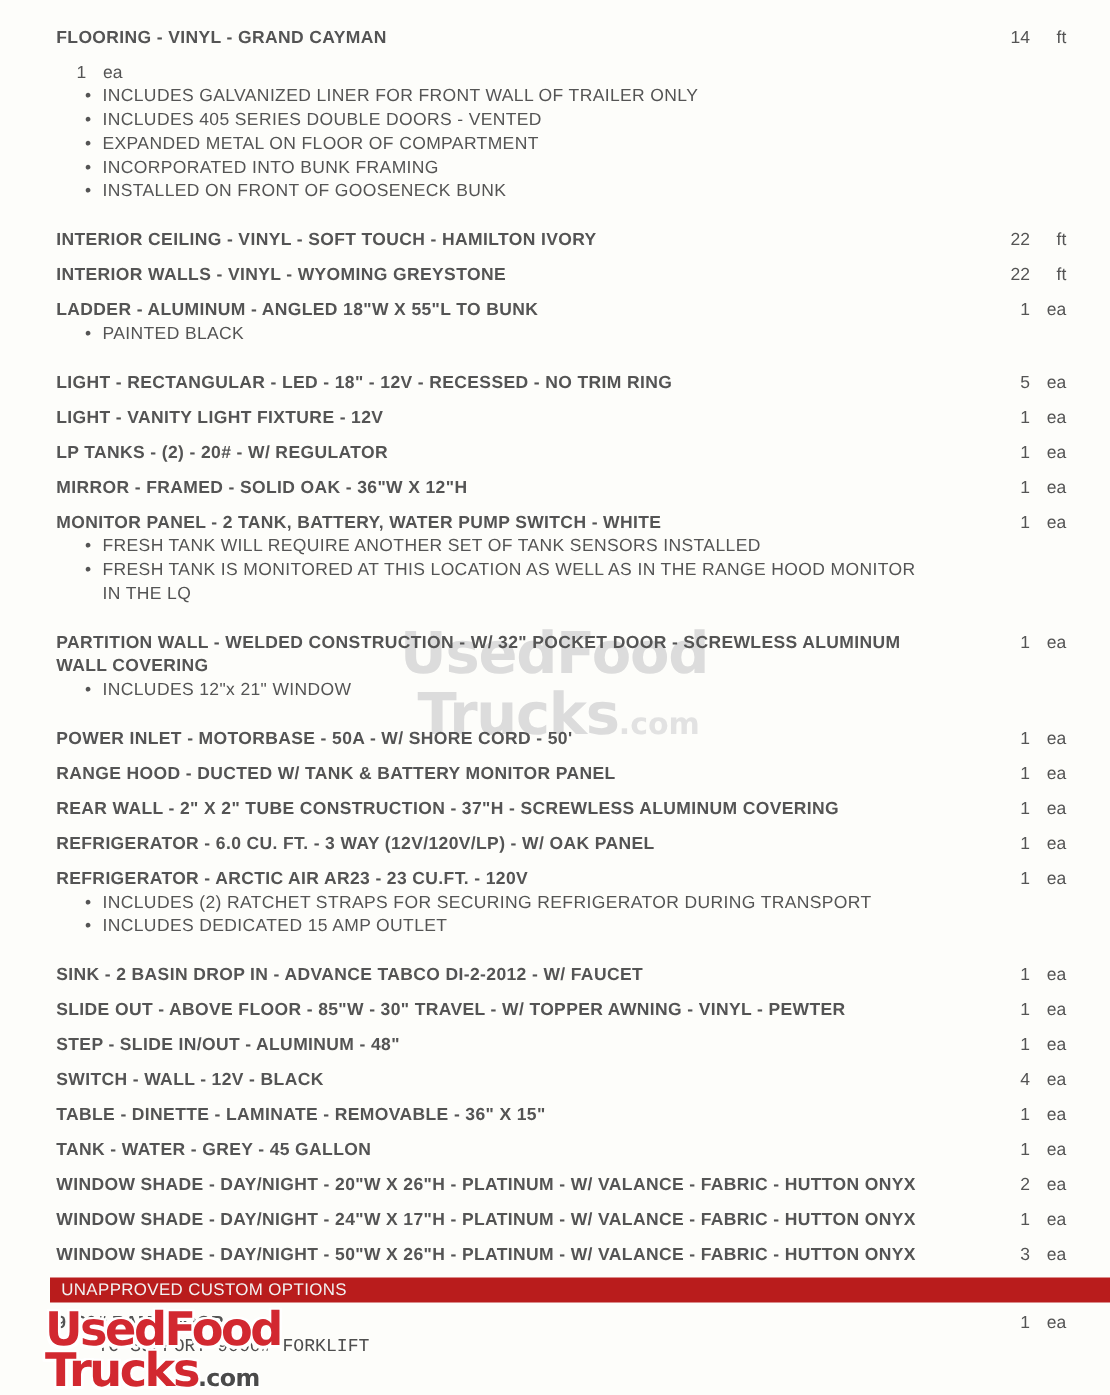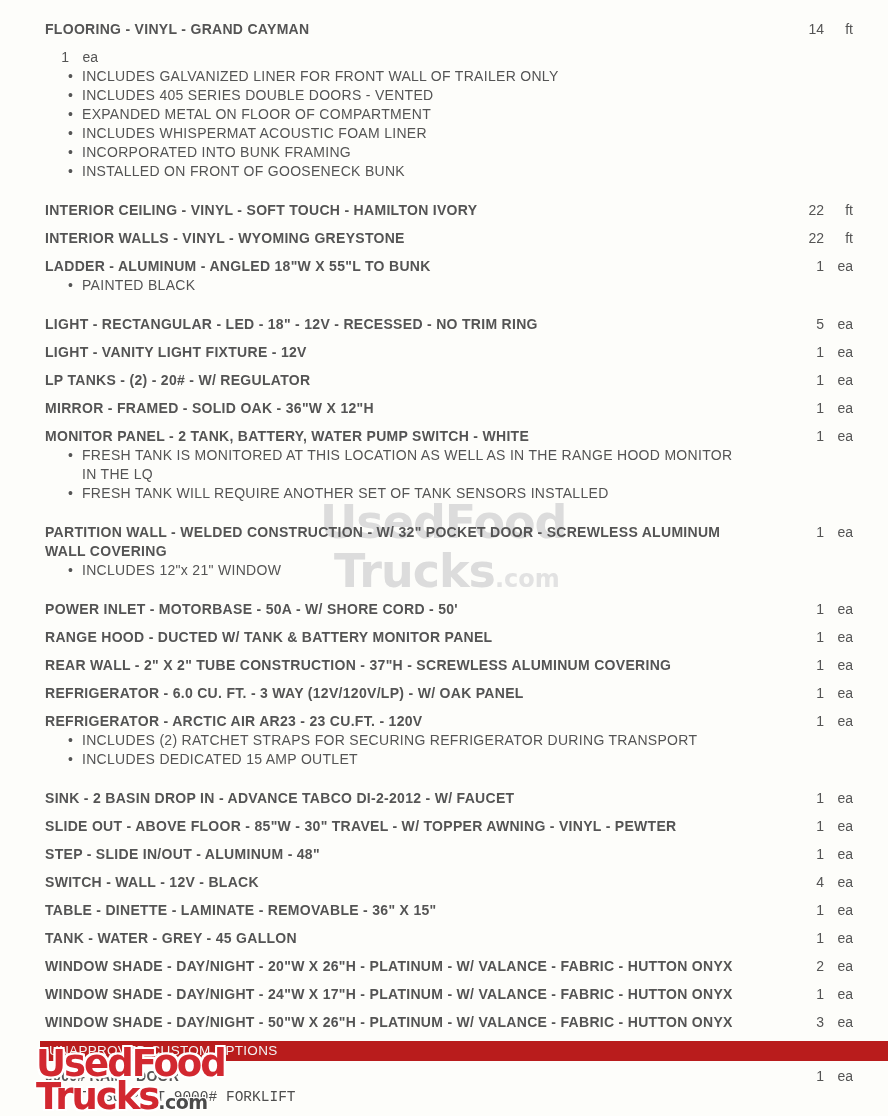--- a/index.html
+++ b/index.html
@@ -160,21 +160,20 @@
     <div class="item-row">
       <span class="qty">
         <span class="num">1</span>
         <span class="unit">ea</span>
       </span>
     </div>
   <ul class="bullets">
             <li>INCLUDES GALVANIZED LINER FOR FRONT WALL OF TRAILER ONLY</li>
             <li>INCLUDES 405 SERIES DOUBLE DOORS - VENTED</li>
             <li>EXPANDED METAL ON FLOOR OF COMPARTMENT</li>
-            <li>INCLUDES WHISPERMAT ACOUSTIC FOAM LINER</li>
             <li>INCORPORATED INTO BUNK FRAMING</li>
             <li>INSTALLED ON FRONT OF GOOSENECK BUNK</li>
           </ul>
         </div>
 
   <div class="item">
     <div class="item-row">
       <span class="label">INTERIOR CEILING - VINYL - SOFT TOUCH - HAMILTON IVORY</span>
       <span class="qty">
         <span class="num">22</span>
@@ -248,22 +247,22 @@
 
   <div class="item has-bullets">
     <div class="item-row">
       <span class="label">MONITOR PANEL - 2 TANK, BATTERY, WATER PUMP SWITCH - WHITE</span>
       <span class="qty">
         <span class="num">1</span>
         <span class="unit">ea</span>
       </span>
     </div>
   <ul class="bullets">
+            <li>FRESH TANK WILL REQUIRE ANOTHER SET OF TANK SENSORS INSTALLED</li>
             <li>FRESH TANK IS MONITORED AT THIS LOCATION AS WELL AS IN THE RANGE HOOD MONITOR IN THE LQ</li>
-            <li>FRESH TANK WILL REQUIRE ANOTHER SET OF TANK SENSORS INSTALLED</li>
           </ul>
         </div>
 
   <div class="item has-bullets">
     <div class="item-row">
       <span class="label">PARTITION WALL - WELDED CONSTRUCTION - W/ 32" POCKET DOOR - SCREWLESS ALUMINUM WALL COVERING</span>
       <span class="qty">
         <span class="num">1</span>
         <span class="unit">ea</span>
       </span>

